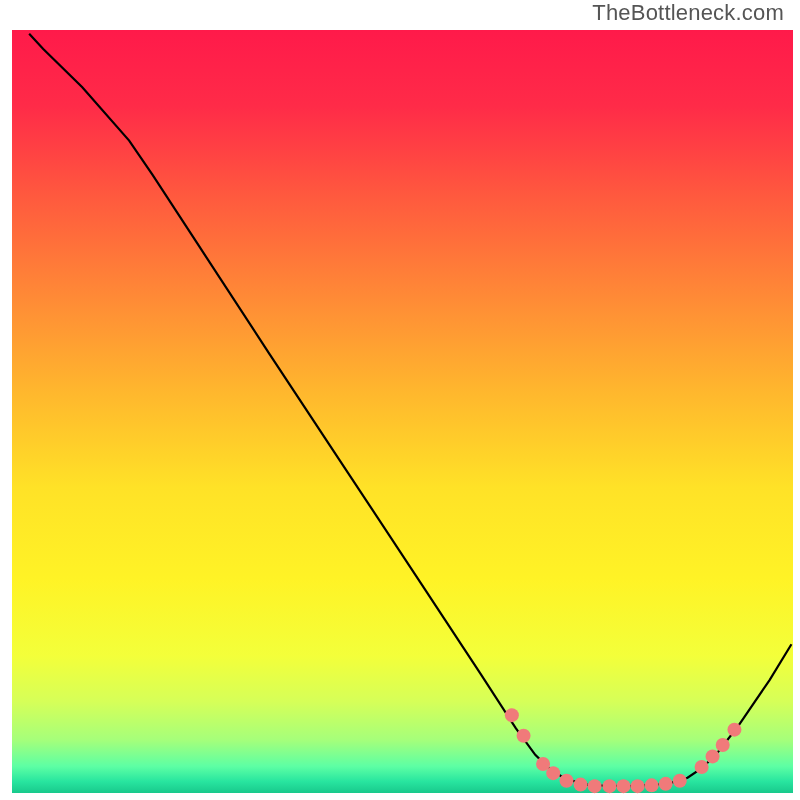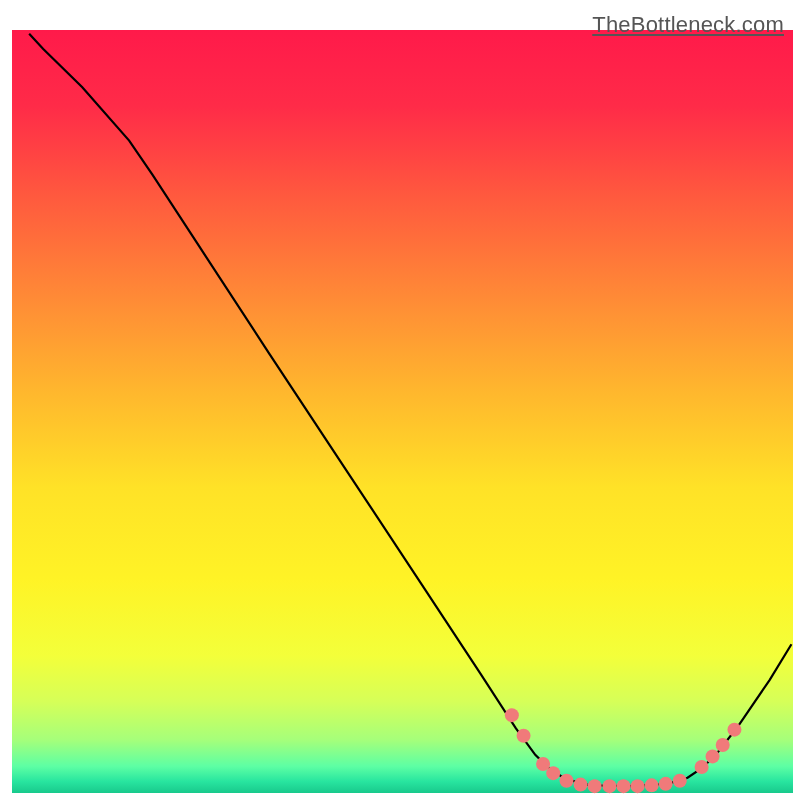--- a/index.html
+++ b/index.html
@@ -11,28 +11,27 @@
     background: #ffffff;
     font-family: Arial, Helvetica, sans-serif;
   }
   .chart-container {
     position: relative;
     width: 800px;
     height: 800px;
   }
   .watermark {
     position: absolute;
-    top: 12px;
+    top: 0;
     right: 16px;
     font-size: 22px;
     font-weight: 500;
     color: #555;
     letter-spacing: 0.2px;
     z-index: 10;
-    text-decoration: underline;
   }
   svg {
     display: block;
   }
 </style>
 </head>
 <body>
 
 <div class="chart-container">
   <div class="watermark">TheBottleneck.com</div>

